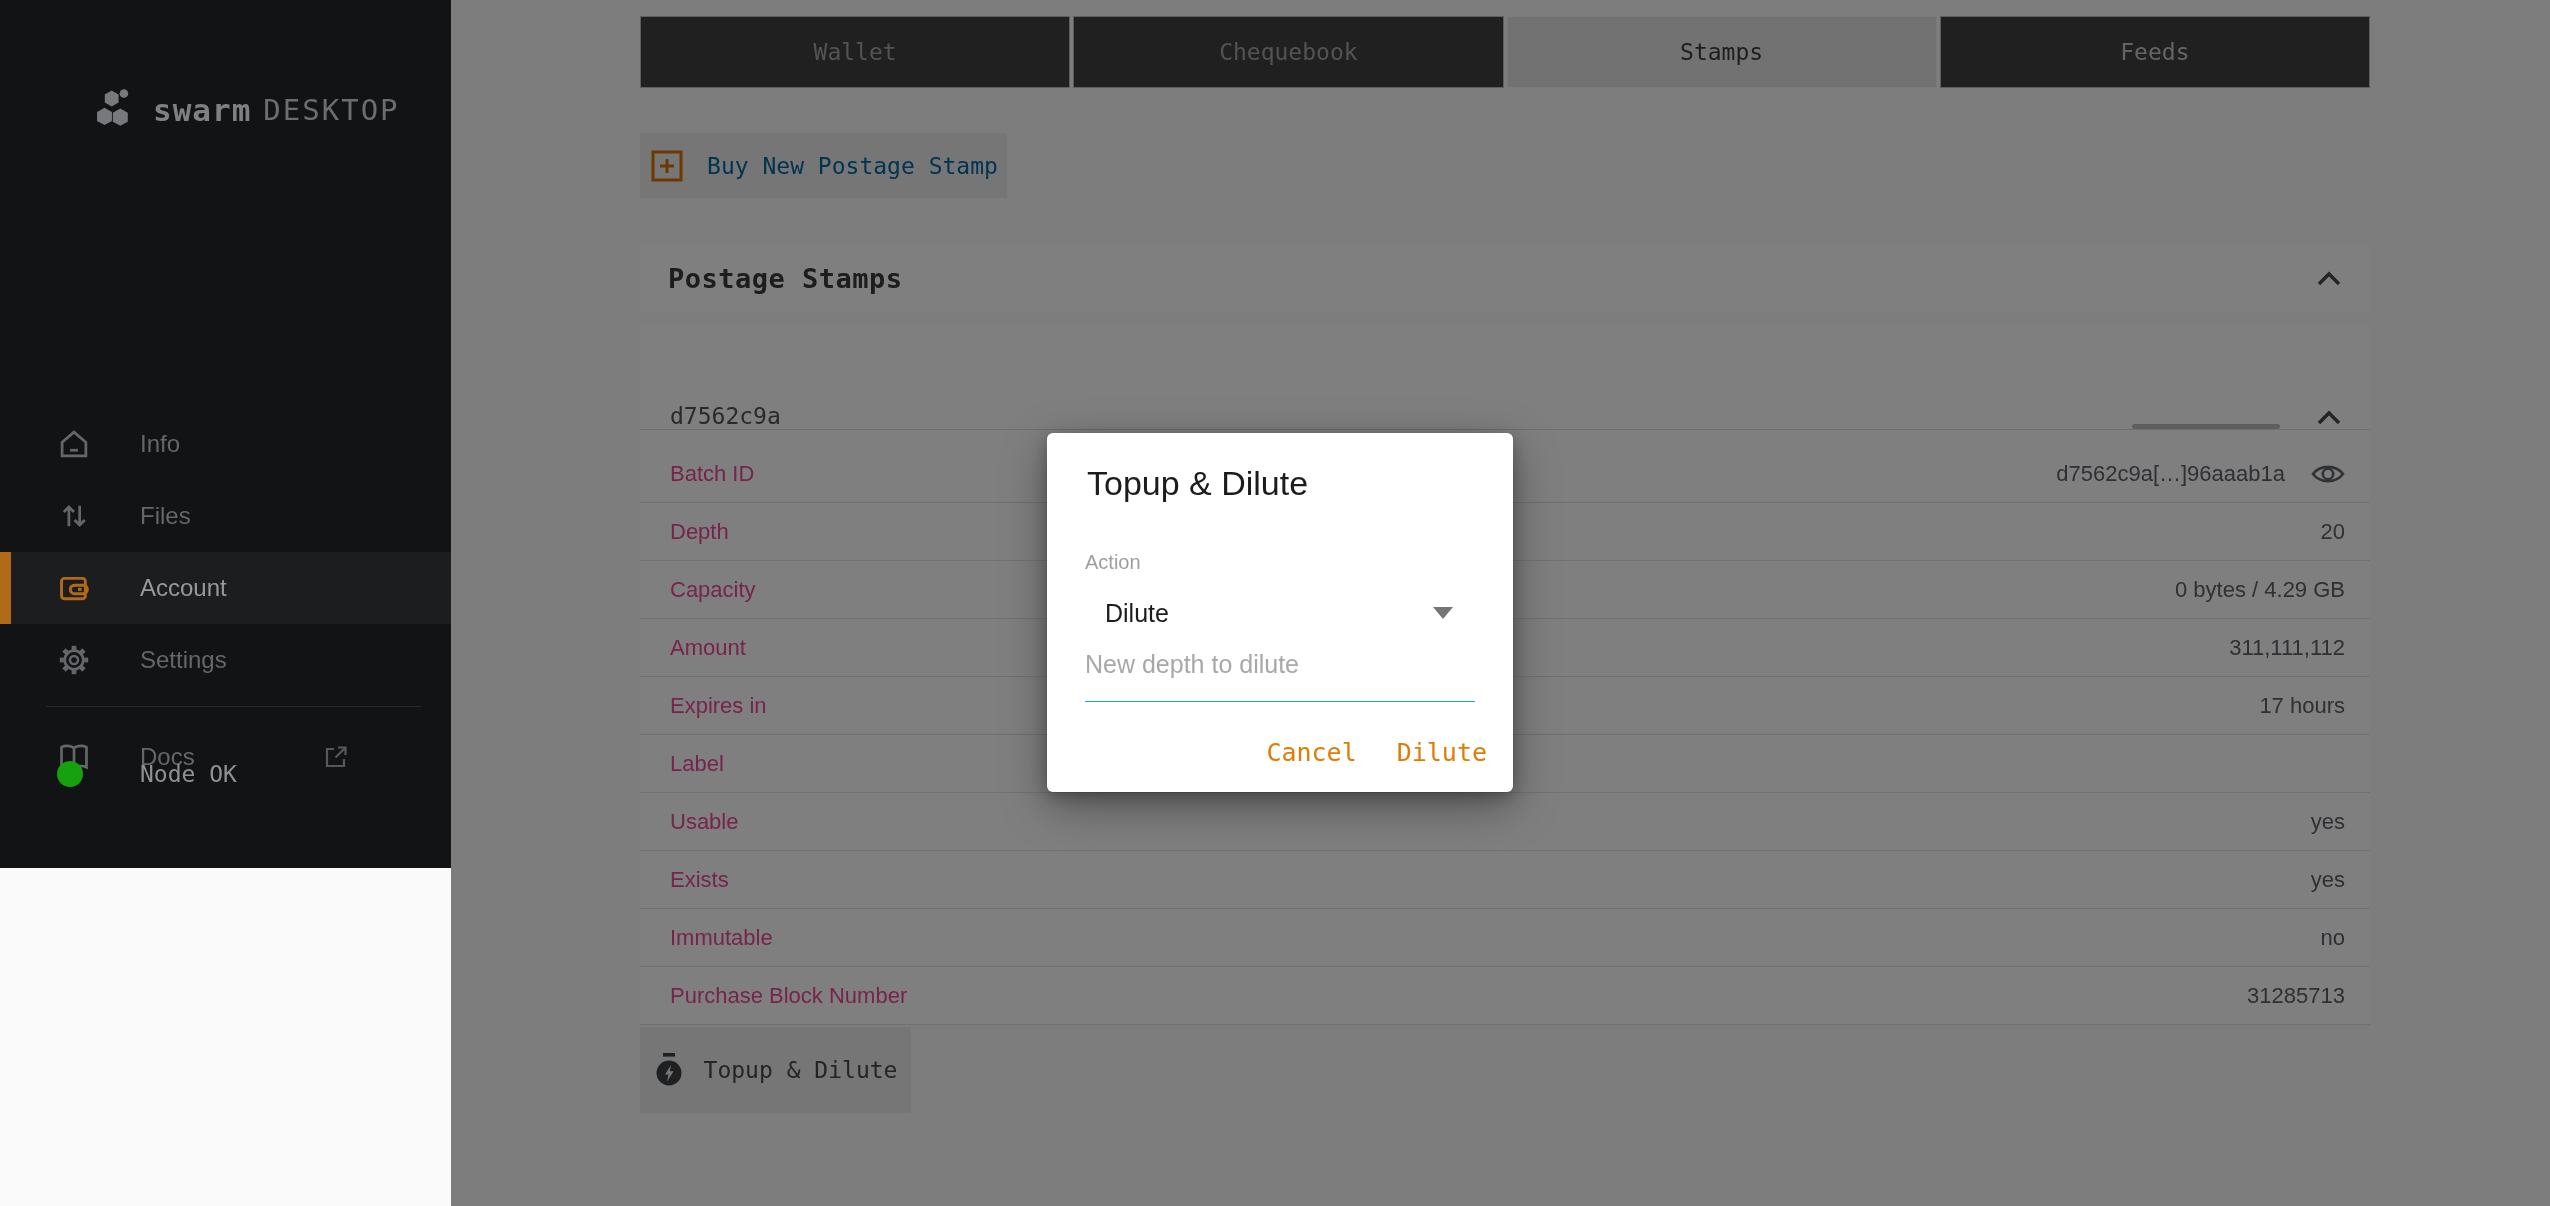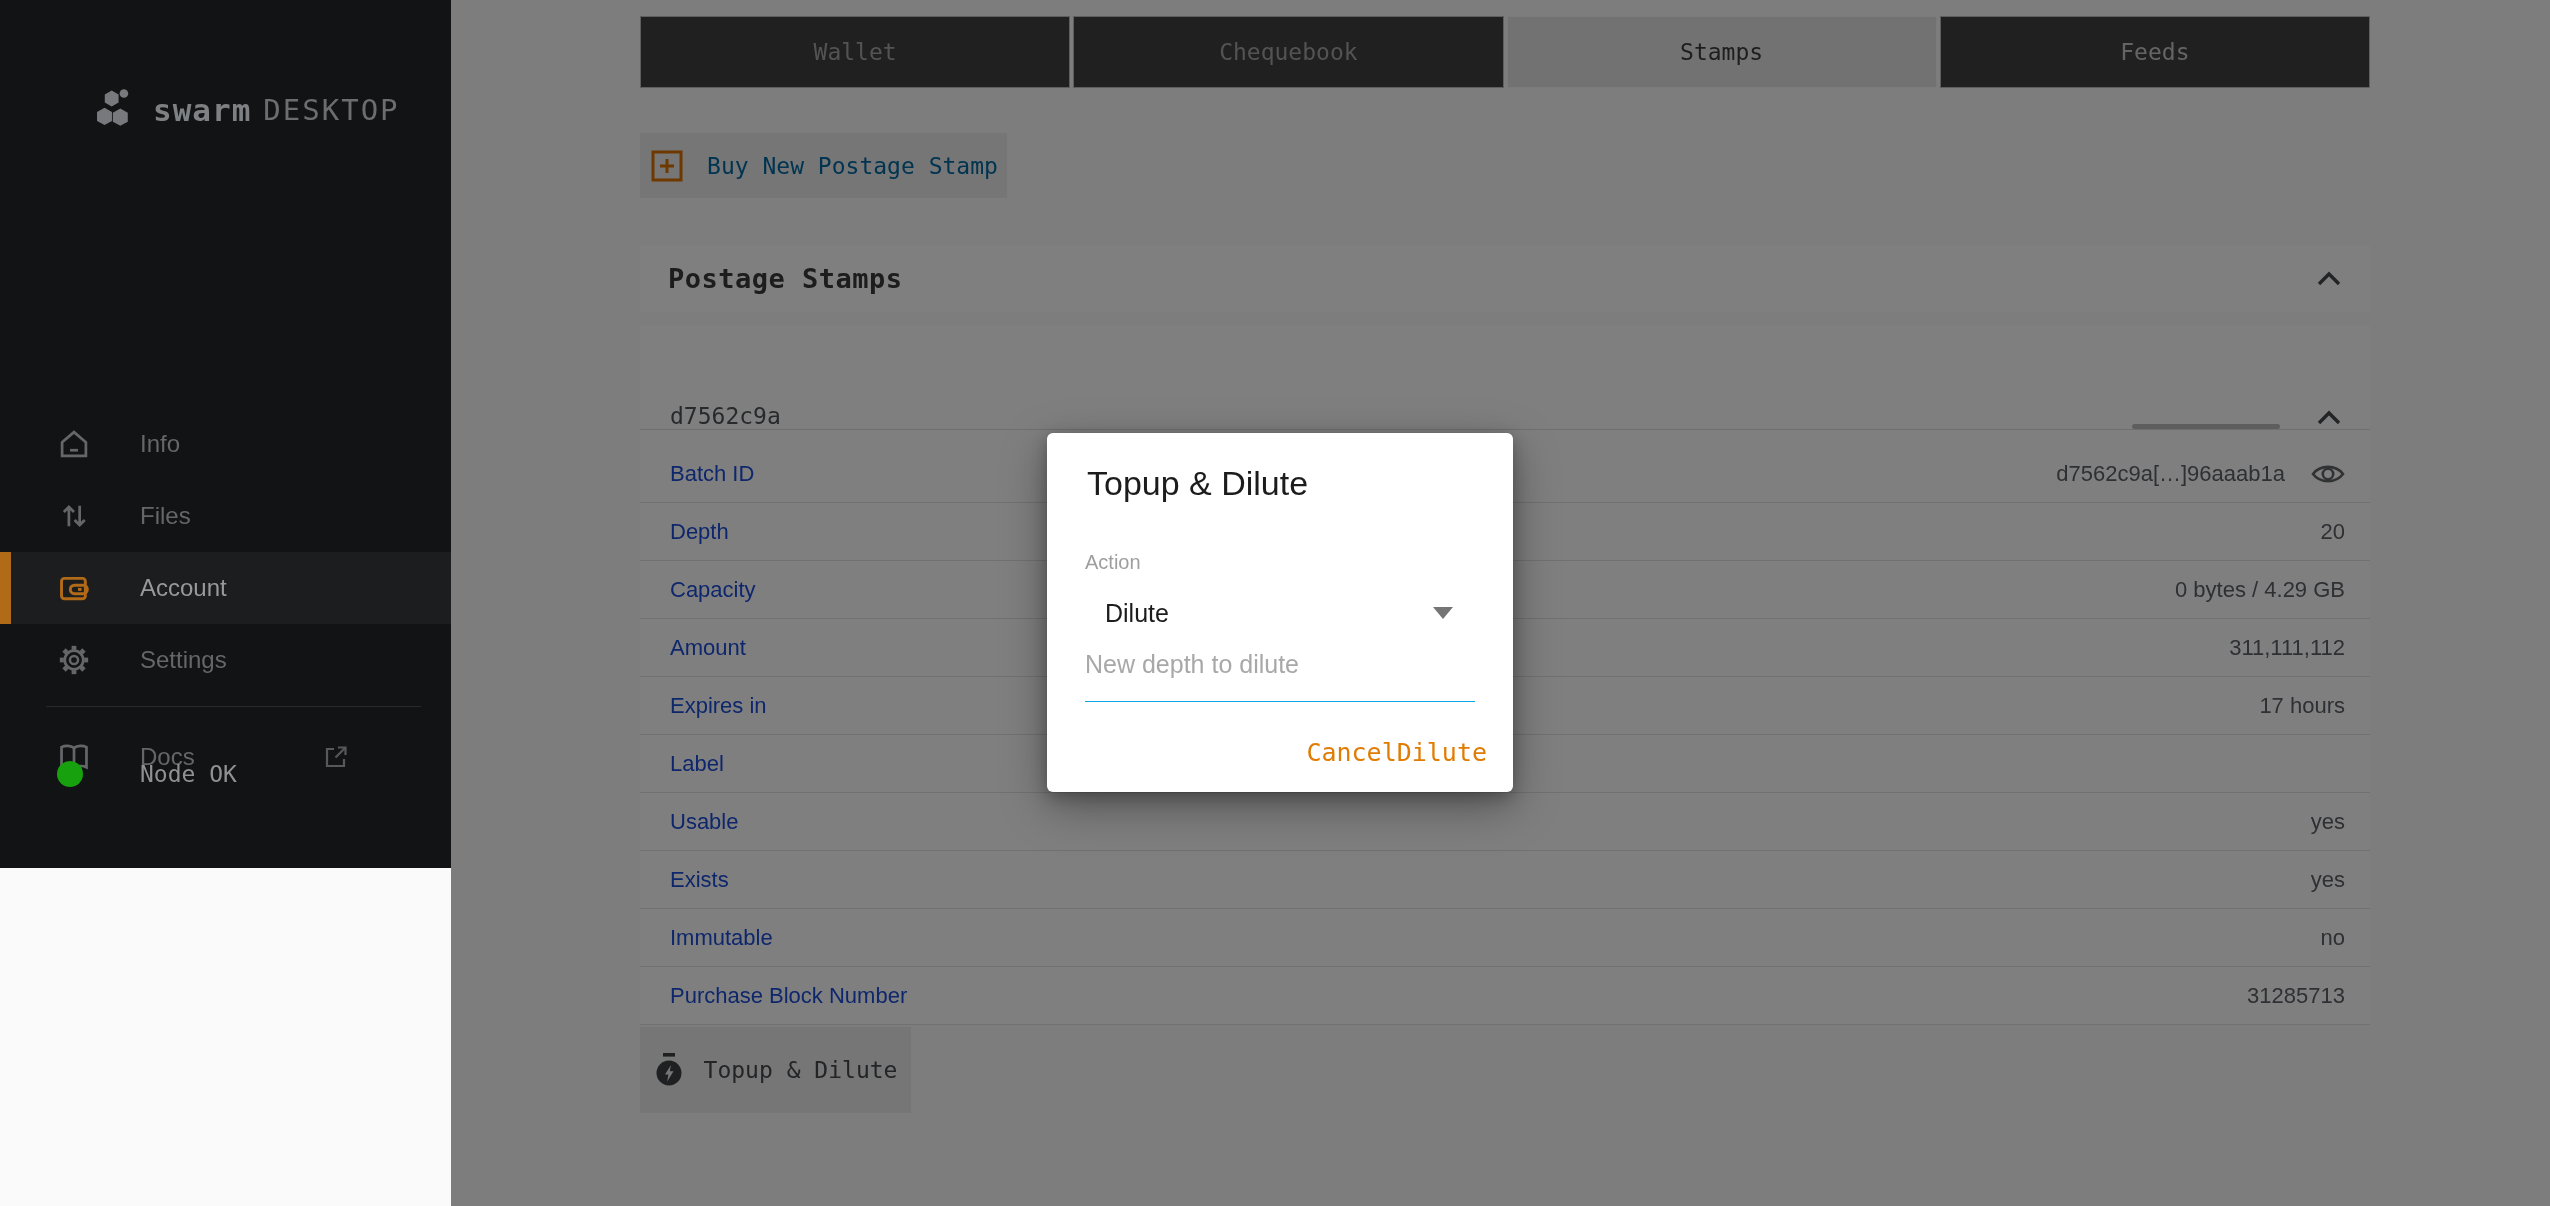--- a/index.html
+++ b/index.html
@@ -48,21 +48,21 @@
   .section-header .sp{flex:1;}
   .chev{width:30px;height:22px;color:#44484c;}
 
   .card{margin-top:13px;background:#ffffff;}
   .stamp-header{height:105px;display:flex;align-items:flex-end;padding:0 26px 0 30px;box-sizing:border-box;border-bottom:1px solid #dedede;cursor:pointer;}
   .stamp-name{font-family:"DejaVu Sans Mono","Liberation Mono",monospace;font-size:23px;color:#4e5257;}
   .stamp-header .sp{flex:1;}
   .progress{width:148px;height:5px;background:#bcbcbc;border-radius:3px;margin-right:34px;}
   .rows{padding-top:15px;}
   .row{height:58px;display:flex;align-items:center;padding:0 25px 0 30px;box-sizing:border-box;border-bottom:1px solid #e2e2e2;}
-  .row .rl{font-size:22px;color:#1d4ed8;}
+  .row .rl{font-size:22px;color:#ec4899;}
   .row .sp{flex:1;}
   .row .rv{font-family:Liberation Sans, sans-serif;font-size:22px;color:#5c6066;}
   .eye{width:34px;height:28px;margin-left:26px;color:#606468;cursor:pointer;}
 
   .topup-btn{margin-top:2px;width:271px;height:86px;display:flex;align-items:center;justify-content:center;gap:20px;
        background:#ececec;border:none;cursor:pointer;
        font-family:"DejaVu Sans Mono","Liberation Mono",monospace;font-size:23px;color:#45484b;}
   .topup-btn svg{width:30px;height:34px;color:#3c4043;}
 
   
@@ -70,21 +70,21 @@
          box-shadow:0 14px 45px rgba(0,0,0,0.35),0 5px 15px rgba(0,0,0,0.25);box-sizing:border-box;
          padding:28px 0 24px 0;}
   .m-title{margin:0 40px;font-size:34px;line-height:44px;font-weight:400;color:#1c1c1c;}
   .m-label{margin:44px 38px 17px;font-size:20px;line-height:26px;color:#9e9e9e;}
   .m-select{position:relative;margin:14px 38px 0;height:42px;display:flex;align-items:center;cursor:pointer;}
   .m-select .value{margin-left:20px;font-size:25px;color:#1c1c1c;}
   .m-caret{position:absolute;right:22px;top:15px;width:0;height:0;border-left:10px solid transparent;border-right:10px solid transparent;border-top:12px solid #757575;}
   .m-input{display:block;margin:16px 38px 0;width:390px;border:none;outline:none;border-bottom:1px solid #0ea5e9;
            font-family:"Liberation Sans",sans-serif;font-size:25px;color:#1c1c1c;padding:0 0 22px 0;background:transparent;}
   .m-input::placeholder{color:#a8a8a8;}
-  .m-actions{margin-top:36px;display:flex;justify-content:flex-end;padding-right:26px;padding-left:12px;}
+  .m-actions{margin-top:36px;display:flex;justify-content:flex-end;gap:40px;padding-right:26px;padding-left:12px;}
   .m-actions button{border:none;background:none;cursor:pointer;padding:0;
            font-family:"DejaVu Sans Mono","Liberation Mono",monospace;font-size:25px;line-height:30px;color:#e07c04;}
 </style>
 </head>
 <body>
 
 <div id="app">
 
   <aside class="sidebar">
     <div class="logo">

